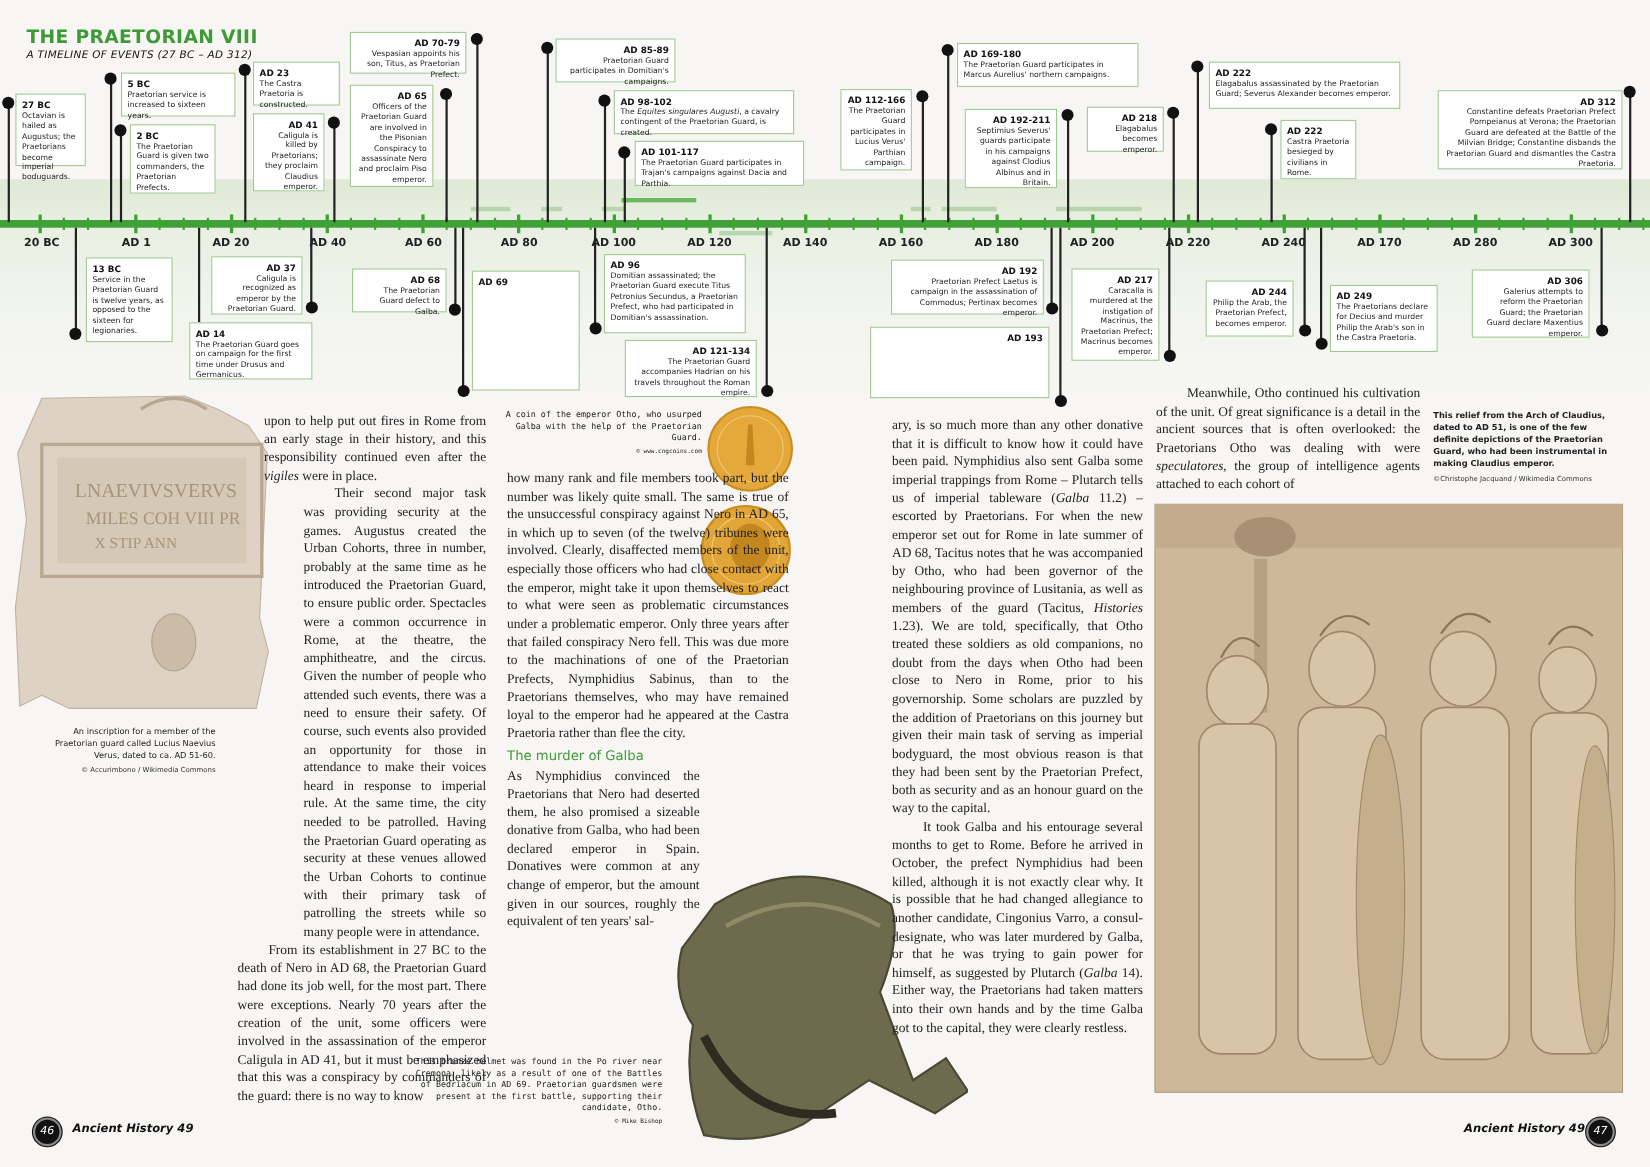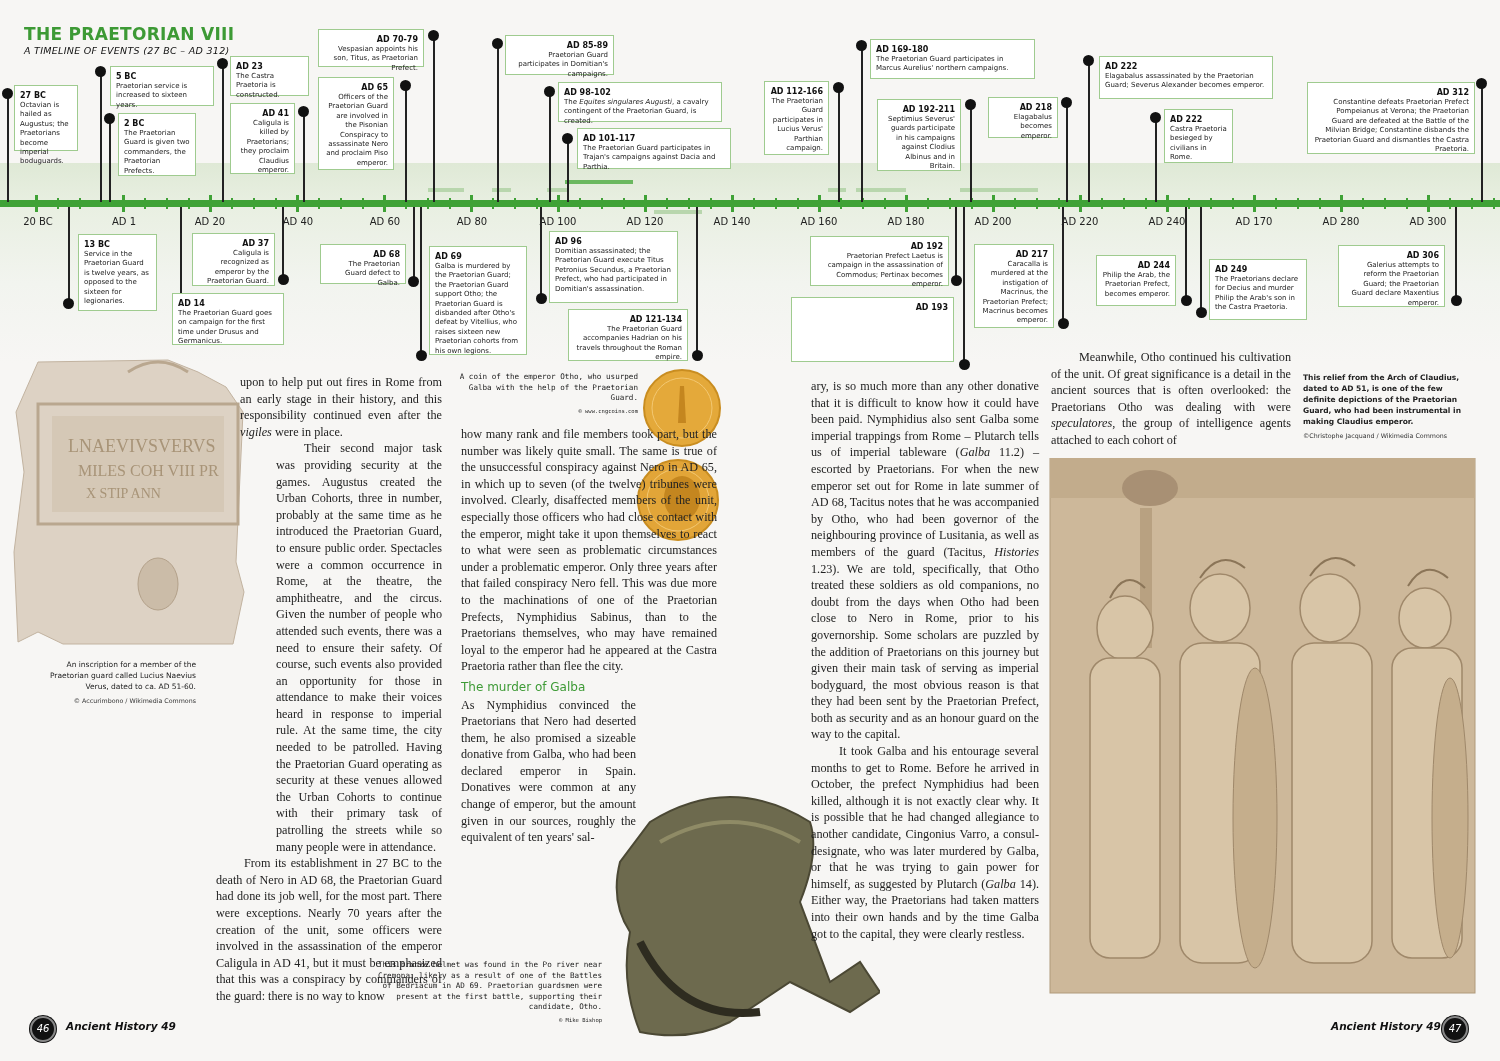--- a/index.html
+++ b/index.html
@@ -3,21 +3,21 @@
 <meta charset="utf-8">
 <style>
   html,body{margin:0;padding:0;}
   body{width:1500px;height:1061px;position:relative;overflow:hidden;background:#f7f6f4;font-family:"Liberation Sans",sans-serif;color:#1a1a1a;}
   .band{position:absolute;left:0;top:163px;width:1500px;height:200px;background:linear-gradient(#dfe9d6 0,#e8efe1 40px,#f2f4ef 120px,#f7f6f4 200px);}
   .title{position:absolute;left:24px;top:24px;font-family:"DejaVu Sans",sans-serif;font-weight:bold;font-size:17px;color:#3d9a35;letter-spacing:.3px;}
   .subtitle{position:absolute;left:24px;top:45px;font-family:"DejaVu Sans",sans-serif;font-style:italic;font-size:9.5px;color:#111;letter-spacing:.3px;}
   .axis{position:absolute;left:0;top:200px;width:1500px;height:7px;background:#3fa236;}
   .tick{position:absolute;top:195px;width:3px;height:17px;background:#3fa236;}
   .tick.minor{top:198px;height:11px;width:2px;}
-  .axlabel{position:absolute;top:216px;font-family:"DejaVu Sans",sans-serif;font-weight:normal;font-size:10px;color:#222;transform:translateX(-50%);white-space:nowrap;}
+  .axlabel{position:absolute;top:216px;font-family:"DejaVu Sans",sans-serif;font-weight:bold;font-size:10px;color:#222;transform:translateX(-50%);white-space:nowrap;}
   .faint{position:absolute;height:4px;background:#b8d6ad;}
   .faint.dark{background:#6ab85f;}
   .stem{position:absolute;width:2px;background:#222;}
   .dot{position:absolute;width:11px;height:11px;border-radius:50%;background:#111;}
   .ev{position:absolute;background:#fff;border:1.5px solid #9fcb8f;box-sizing:border-box;padding:4px 5px;font-family:"DejaVu Sans",sans-serif;font-size:7px;line-height:9.4px;color:#222;}
   .ev.r{text-align:right;}
   .ev b{display:block;font-size:8px;line-height:11px;color:#111;}
   .body{position:absolute;font-family:"Liberation Serif",serif;font-size:12.2px;line-height:16.6px;color:#222;text-align:justify;}
   .body p{margin:0;}
   .body .ind{text-indent:28px;}
@@ -212,21 +212,21 @@
 <div class="ev r" style="left:877px;top:99px;width:84px;height:72px"><b>AD 192-211</b><span>Septimius Severus' guards participate in his campaigns against Clodius Albinus and in Britain.</span></div>
 <div class="ev r" style="left:988px;top:97px;width:70px;height:41px"><b>AD 218</b><span>Elagabalus becomes emperor.</span></div>
 <div class="ev" style="left:1099px;top:56px;width:174px;height:43px"><b>AD 222</b><span>Elagabalus assassinated by the Praetorian Guard; Severus Alexander becomes emperor.</span></div>
 <div class="ev" style="left:1164px;top:109px;width:69px;height:54px"><b>AD 222</b><span>Castra Praetoria besieged by civilians in Rome.</span></div>
 <div class="ev r" style="left:1307px;top:82px;width:168px;height:72px"><b>AD 312</b><span>Constantine defeats Praetorian Prefect Pompeianus at Verona; the Praetorian Guard are defeated at the Battle of the Milvian Bridge; Constantine disbands the Praetorian Guard and dismantles the Castra Praetoria.</span></div>
 
 <div class="ev" style="left:78px;top:234px;width:79px;height:77px"><b>13 BC</b><span>Service in the Praetorian Guard is twelve years, as opposed to the sixteen for legionaries.</span></div>
 <div class="ev r" style="left:192px;top:233px;width:83px;height:53px"><b>AD 37</b><span>Caligula is recognized as emperor by the Praetorian Guard.</span></div>
 <div class="ev" style="left:172px;top:293px;width:112px;height:52px"><b>AD 14</b><span>The Praetorian Guard goes on campaign for the first time under Drusus and Germanicus.</span></div>
 <div class="ev r" style="left:320px;top:244px;width:86px;height:40px"><b>AD 68</b><span>The Praetorian Guard defect to Galba.</span></div>
-<div class="ev" style="left:429px;top:246px;width:98px;height:109px"><b>AD 69</b><span>Galba is murdered by the Praetorian Guard; the Praetorian Guard support Otho; the Praetorian Guard is disbanded after Otho's defeat by Vitellius, who raises sixteen new Praetorian cohorts from his own legions.</span></div>
+<div class="ev" style="left:429px;top:246px;width:98px;height:109px"><b>AD 69</b></div>
 <div class="ev" style="left:549px;top:231px;width:129px;height:72px"><b>AD 96</b><span>Domitian assassinated; the Praetorian Guard execute Titus Petronius Secundus, a Praetorian Prefect, who had participated in Domitian's assassination.</span></div>
 <div class="ev r" style="left:568px;top:309px;width:120px;height:52px"><b>AD 121-134</b><span>The Praetorian Guard accompanies Hadrian on his travels throughout the Roman empire.</span></div>
 <div class="ev r" style="left:810px;top:236px;width:139px;height:50px"><b>AD 192</b><span>Praetorian Prefect Laetus is campaign in the assassination of Commodus; Pertinax becomes emperor.</span></div>
 <div class="ev r" style="left:791px;top:297px;width:163px;height:65px"><b>AD 193</b></div>
 <div class="ev r" style="left:974px;top:244px;width:80px;height:84px"><b>AD 217</b><span>Caracalla is murdered at the instigation of Macrinus, the Praetorian Prefect; Macrinus becomes emperor.</span></div>
 <div class="ev r" style="left:1096px;top:255px;width:80px;height:51px"><b>AD 244</b><span>Philip the Arab, the Praetorian Prefect, becomes emperor.</span></div>
 <div class="ev" style="left:1209px;top:259px;width:98px;height:61px"><b>AD 249</b><span>The Praetorians declare for Decius and murder Philip the Arab's son in the Castra Praetoria.</span></div>
 <div class="ev r" style="left:1338px;top:245px;width:107px;height:62px"><b>AD 306</b><span>Galerius attempts to reform the Praetorian Guard; the Praetorian Guard declare Maxentius emperor.</span></div>
 
 <svg class="img" style="left:8px;top:352px" width="240" height="300">

